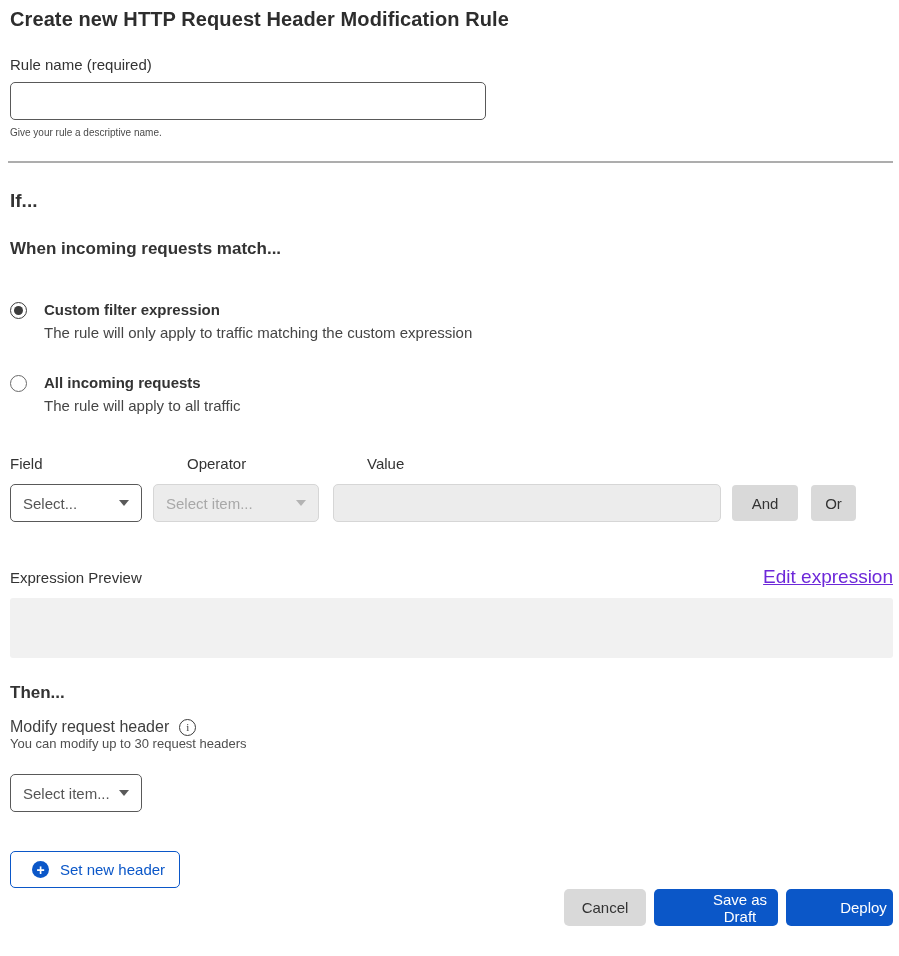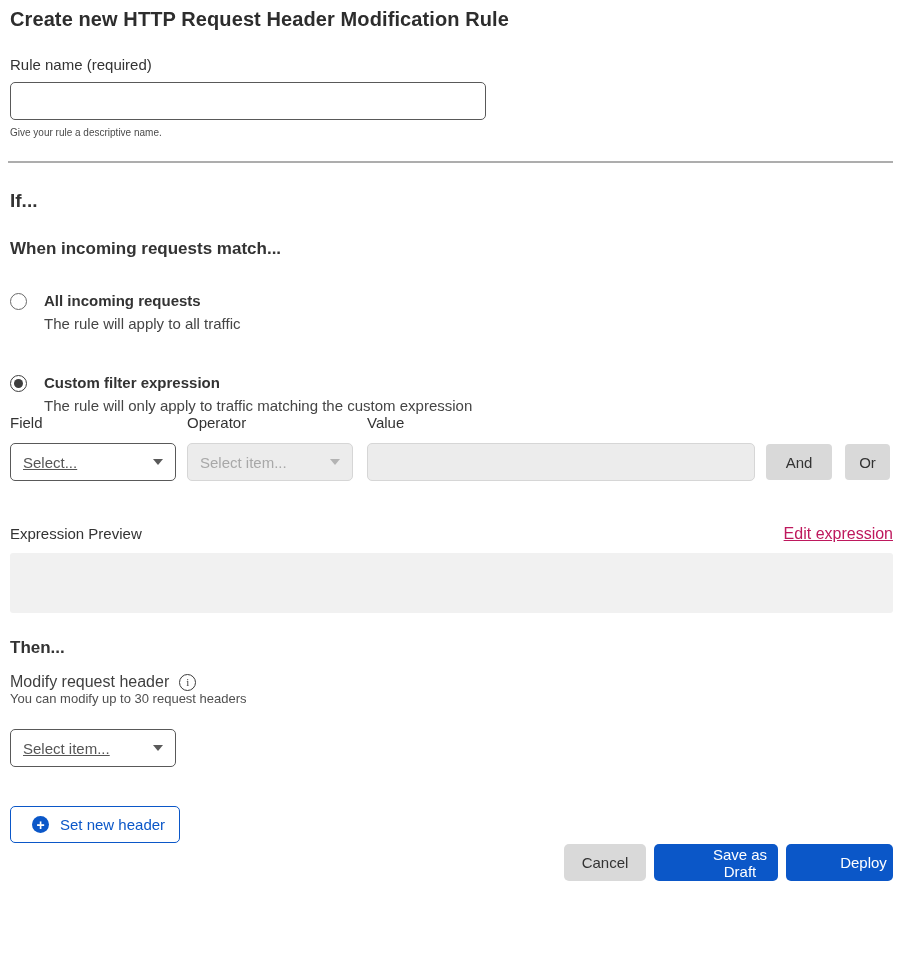--- a/index.html
+++ b/index.html
@@ -36,49 +36,49 @@
     margin: 1px 17px 0 0; flex: none; position: relative; background: #fff; cursor: pointer;
   }
   .radio-outer.checked { border-color: #3d3d3d; }
   .radio-outer.checked::after {
     content: ""; position: absolute; left: 3px; top: 3px; right: 3px; bottom: 3px;
     background: #3d3d3d; border-radius: 50%;
   }
   .radio-label { font-weight: 700; font-size: 15px; color: #333; cursor: pointer; }
   .radio-desc { margin-top: 6px; font-size: 15px; color: #454545; }
 
-  .builder-labels { display: flex; font-size: 15px; color: #333; }
+  .builder-labels { display: flex; margin-top: 41px; font-size: 15px; color: #333; }
   .builder-labels .lbl-field { width: 177px; }
   .builder-labels .lbl-operator { width: 180px; }
 
   .builder-row { display: flex; align-items: center; margin-top: 12px; }
   .combo {
     height: 38px; border-radius: 5px; display: flex; align-items: center;
     justify-content: space-between; padding: 0 12px; font-size: 15px; cursor: pointer;
   }
-  .combo.enabled { width: 166px; background: #fff; border: 1px solid #595959; color: #555; text-decoration: underline; }
+  .combo.enabled { width: 132px; background: #fff; border: 1px solid #595959; color: #555; }
   .combo.disabled { width: 166px; background: #ececec; border: 1px solid #d6d6d6; color: #a8a8a8; margin-left: 11px; cursor: default; }
   .caret { width: 0; height: 0; border-left: 5px solid transparent; border-right: 5px solid transparent; border-top: 6px solid #5a5a5a; }
   .combo.disabled .caret { border-top-color: #b3b3b3; }
   .value-input {
     width: 388px; height: 38px; margin-left: 14px;
     background: #ececec; border: 1px solid #d6d6d6; border-radius: 5px;
     font-size: 15px; padding: 0 10px; color: #555;
     font-family: "Liberation Sans", sans-serif;
   }
   .chip-btn {
     height: 36px; border: none; border-radius: 4px; background: #d9d9d9; color: #333;
     font-size: 15px; font-family: "Liberation Sans", sans-serif; cursor: pointer;
   }
   .chip-btn.and { width: 66px; margin-left: 11px; }
   .chip-btn.or  { width: 45px; margin-left: 13px; }
 
   .preview-head { display: flex; justify-content: space-between; align-items: baseline; margin-top: 44px; }
   .preview-label { font-size: 15px; color: #333; }
-  .edit-link { font-size: 16px; color: #be185d; text-decoration: underline; cursor: pointer; }
+  .edit-link { font-size: 19px; color: #6d28d9; text-decoration: underline; cursor: pointer; }
   .preview-box { margin-top: 10px; height: 60px; background: #f1f1f1; border-radius: 3px; }
 
   .h-then { margin-top: 25px; font-size: 17px; font-weight: 700; color: #333; }
 
   .modify-row { margin-top: 15px; display: flex; align-items: flex-end; font-size: 16px; color: #3f3f3f; }
   .info-icon {
     width: 17px; height: 17px; border: 1.5px solid #3a3a3a; border-radius: 50%;
     margin-left: 10px; display: flex; align-items: center; justify-content: center;
     font-size: 11px; line-height: 1; color: #3a3a3a; font-family: "Liberation Serif", serif; cursor: pointer;
   }
@@ -117,33 +117,33 @@
 
   <div class="field-label">Rule name (required)</div>
   <input class="text-input" type="text" value="" style="">
   <div class="help-text">Give your rule a descriptive name.</div>
 
   <hr class="divider">
 
   <h2 class="h-if">If...</h2>
   <h3 class="h-when">When incoming requests match...</h3>
 
+  <div class="radio-row second">
+    <span class="radio-outer checked"></span>
+    <div>
+      <div class="radio-label">Custom filter expression</div>
+      <div class="radio-desc">The rule will only apply to traffic matching the custom expression</div>
+    </div>
+  </div>
+
   <div class="radio-row first">
     <span class="radio-outer"></span>
     <div>
       <div class="radio-label">All incoming requests</div>
       <div class="radio-desc">The rule will apply to all traffic</div>
-    </div>
-  </div>
-
-  <div class="radio-row second">
-    <span class="radio-outer checked"></span>
-    <div>
-      <div class="radio-label">Custom filter expression</div>
-      <div class="radio-desc">The rule will only apply to traffic matching the custom expression</div>
     </div>
   </div>
 
   <div class="builder-labels">
     <div class="lbl-field">Field</div>
     <div class="lbl-operator">Operator</div>
     <div class="lbl-value">Value</div>
   </div>
 
   <div class="builder-row">

